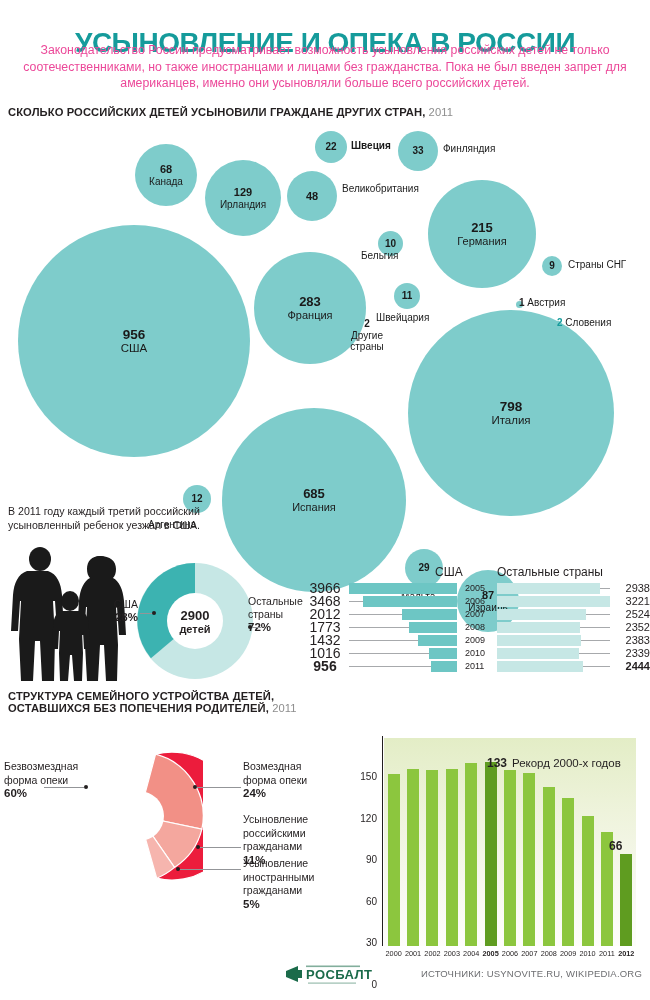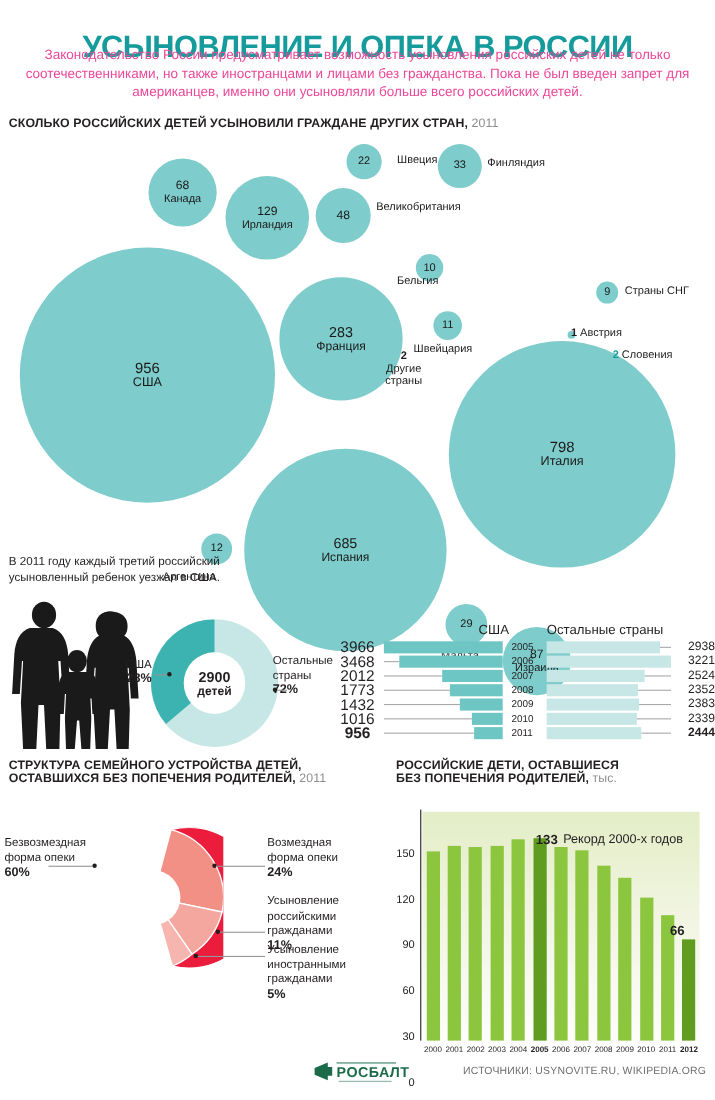--- a/index.html
+++ b/index.html
@@ -35,21 +35,21 @@
 
   
   #bubbles { position: absolute; left: 0; top: 125px; width: 650px; height: 420px; }
   .bub {
     position: absolute; border-radius: 50%;
     background: #7ecccb;
     display: flex; flex-direction: column;
     align-items: center; justify-content: center;
     line-height: 1.12;
   }
-  .bub .v { font-weight: normal; font-size: 11px; color: #1a1a1a; }
+  .bub .v { font-weight: bold; font-size: 11px; color: #1a1a1a; }
   .bub .n { font-size: 10px; color: #1a1a1a; }
   .bub.sm .v { font-size: 10px; }
   .bub.big .v { font-size: 13px; }
   .bub.big .n { font-size: 11px; }
   .bub.xl .v { font-size: 13.5px; }
   .bub.xl .n { font-size: 11.5px; }
   .outlab {
     position: absolute; font-size: 10px; color: #1a1a1a;
     line-height: 11.5px; white-space: nowrap;
   }
@@ -170,20 +170,24 @@
         <div class="n">Италия</div>
       </div>
       <div class="bub big" style="left: 222px; top: 283px; width: 184px; height: 184px;">
         <div class="v">685</div>
         <div class="n">Испания</div>
       </div>
       <div class="bub big" style="left: 254px; top: 127px; width: 112px; height: 112px;">
         <div class="v">283</div>
         <div class="n">Франция</div>
       </div>
+      <div class="bub big" style="left: 428px; top: 55px; width: 108px; height: 108px;">
+        <div class="v">215</div>
+        <div class="n">Германия</div>
+      </div>
       <div class="bub " style="left: 205px; top: 35px; width: 76px; height: 76px;">
         <div class="v">129</div>
         <div class="n">Ирландия</div>
       </div>
       <div class="bub " style="left: 457px; top: 445px; width: 62px; height: 62px;">
         <div class="v">87</div>
         <div class="n">Израиль</div>
       </div>
       <div class="bub " style="left: 135px; top: 19px; width: 62px; height: 62px;">
         <div class="v">68</div>
@@ -206,21 +210,21 @@
       </div>
       <div class="bub sm" style="left: 394px; top: 158px; width: 26px; height: 26px;">
         <div class="v">11</div>
       </div>
       <div class="bub sm" style="left: 378px; top: 106px; width: 25px; height: 25px;">
         <div class="v">10</div>
       </div>
       <div class="bub sm" style="left: 542px; top: 131px; width: 20px; height: 20px;">
         <div class="v">9</div>
       </div>
-      <div class="outlab" style="left: 361px; top: 15px;">Швеция</div>
+      <div class="outlab" style="left: 351px; top: 15px; font-weight: bold;">Швеция</div>
       <div class="outlab" style="left: 443px; top: 18px;">Финляндия</div>
       <div class="outlab" style="left: 342px; top: 58px;">Великобритания</div>
       <div class="outlab" style="left: 361px; top: 125px;">Бельгия</div>
       <div class="outlab" style="left: 376px; top: 187px;">Швейцария</div>
       <div class="outlab" style="left: 568px; top: 134px;">Страны СНГ</div>
       <div class="outlab" style="left: 148px; top: 394px;">Аргентина</div>
       <div class="outlab" style="left: 401px; top: 466px;">Мальта</div>
       <div class="outlab ctr" style="left: 344px; top: 193px; width: 46px;"><b>2</b><br>Другие<br>страны</div>
       <div class="tiny-dot" style="left: 516px; top: 176px; width: 7px; height: 7px;"></div>
       <div class="outlab" style="left: 519px; top: 172px;"><b style="color:#231f20">1</b> Австрия</div>
@@ -382,27 +386,20 @@
 
   <div class="rlbl" style="left:243px; top:857px; width:105px;">
     <div>Усыновление</div>
     <div>иностранными</div>
     <div>гражданами</div>
     <div class="pct">5%</div>
   </div>
   <div class="ldot" style="left:176px; top:867px;"></div>
   <div class="leader" style="left:180px; top:869px; width:61px;"></div>
 
-  <div class="sec-head" style="left:360px; top:690px;">
-    <div>РОССИЙСКИЕ ДЕТИ, ОСТАВШИЕСЯ</div>
-    <div>
-      <span>БЕЗ ПОПЕЧЕНИЯ РОДИТЕЛЕЙ,</span>
-      <span class="yr">тыс.</span>
-    </div>
-  </div>
 
   <div id="greenchart">
     <div id="gc-plot"></div>
   <div class="gbar" style="left: 3.68308px; width: 12.0185px; height: 171.947px;"></div>
       <div class="gbar" style="left: 23.0677px; width: 12.0185px; height: 177.493px;"></div>
       <div class="gbar" style="left: 42.4523px; width: 12.0185px; height: 176.107px;"></div>
       <div class="gbar" style="left: 61.8369px; width: 12.0185px; height: 177.493px;"></div>
       <div class="gbar" style="left: 81.2215px; width: 12.0185px; height: 183.04px;"></div>
       <div class="gbar hi" style="left: 100.606px; width: 12.0185px; height: 184.427px;"></div>
       <div class="gbar" style="left: 119.991px; width: 12.0185px; height: 176.107px;"></div>

